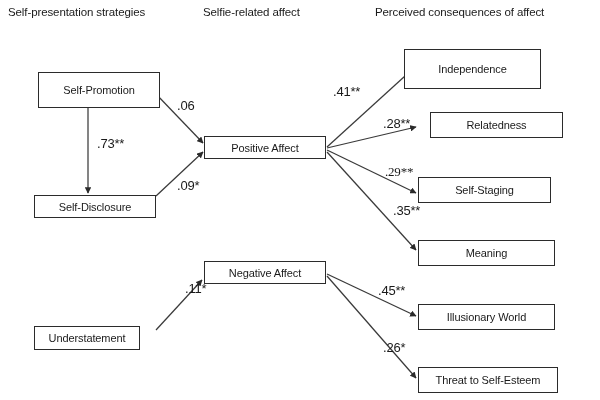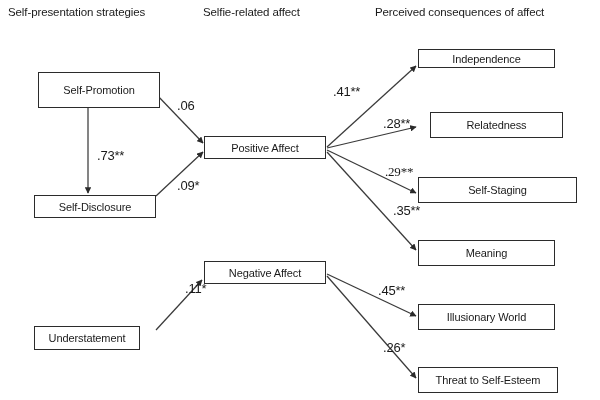--- a/index.html
+++ b/index.html
@@ -103,42 +103,42 @@
   </div>
   <div class="node-box" id="node-2" style="left: 34px; top: 326px; width: 106px; height: 24px;">
     <span>Understatement</span>
   </div>
   <div class="node-box" id="node-3" style="left: 204px; top: 136px; width: 122px; height: 23px;">
     <span>Positive Affect</span>
   </div>
   <div class="node-box" id="node-4" style="left: 204px; top: 261px; width: 122px; height: 23px;">
     <span>Negative Affect</span>
   </div>
-  <div class="node-box" id="node-5" style="left: 418px; top: 49px; width: 137px; height: 19px;">
+  <div class="node-box" id="node-5" style="left: 404px; top: 49px; width: 137px; height: 40px;">
     <span>Independence</span>
   </div>
   <div class="node-box" id="node-6" style="left: 418px; top: 112px; width: 133px; height: 26px; margin-left: 12px;">
     <span>Relatedness</span>
   </div>
-  <div class="node-box" id="node-7" style="left: 418px; top: 177px; width: 159px; height: 26px;">
+  <div class="node-box" id="node-7" style="left: 418px; top: 177px; width: 133px; height: 26px;">
     <span>Self-Staging</span>
   </div>
   <div class="node-box" id="node-8" style="left: 418px; top: 240px; width: 137px; height: 26px;">
     <span>Meaning</span>
   </div>
   <div class="node-box" id="node-9" style="left: 418px; top: 304px; width: 137px; height: 26px;">
     <span>Illusionary World</span>
   </div>
   <div class="node-box" id="node-10" style="left: 418px; top: 367px; width: 140px; height: 26px;">
     <span>Threat to Self-Esteem</span>
   </div>
 
   <div class="edge-label" id="elabel-0" style="left: 177px; top: 98px;">.06</div>
   <div class="edge-label" id="elabel-1" style="left: 177px; top: 178px;">.09*</div>
-  <div class="edge-label" id="elabel-2" style="left: 97px; top: 148px;">.73**</div>
+  <div class="edge-label" id="elabel-2" style="left: 97px; top: 136px;">.73**</div>
   <div class="edge-label" id="elabel-3" style="left: 185px; top: 281px;">.11*</div>
   <div class="edge-label" id="elabel-4" style="left: 333px; top: 84px;">.41**</div>
   <div class="edge-label" id="elabel-5" style="left: 383px; top: 116px;">.28**</div>
   <div class="edge-label" id="elabel-6" style="left: 385px; top: 164px; font-family: Liberation Serif, serif;">.29**</div>
   <div class="edge-label" id="elabel-7" style="left: 393px; top: 203px;">.35**</div>
   <div class="edge-label" id="elabel-8" style="left: 378px; top: 283px;">.45**</div>
   <div class="edge-label" id="elabel-9" style="left: 383px; top: 340px;">.26*</div>
 
 </div>
 

